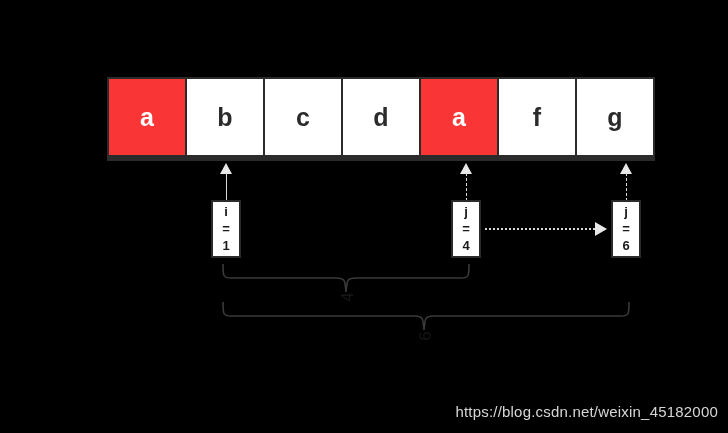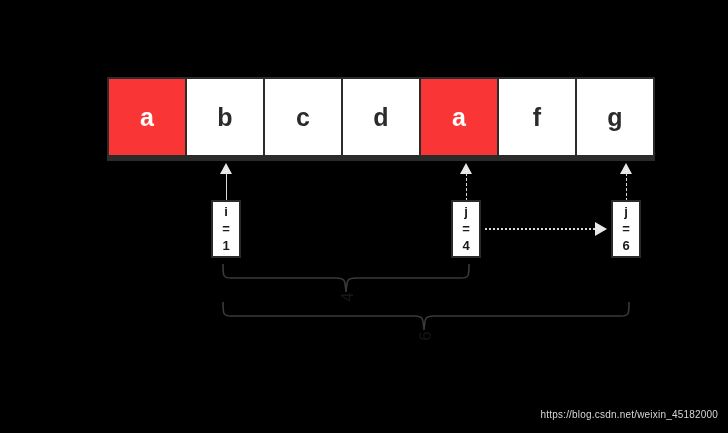--- a/index.html
+++ b/index.html
@@ -117,21 +117,21 @@
     transform-origin: center center;
     white-space: nowrap;
   }
 
   
   .watermark {
     position: absolute;
     right: 10px;
     bottom: 13px;
     color: #d6d6d6;
-    font-size: 10px;
+    font-size: 15px;
     letter-spacing: 0.2px;
     white-space: nowrap;
   }
 </style>
 </head>
 <body>
 
 <div id="stage">
 
   <div class="array-row">

